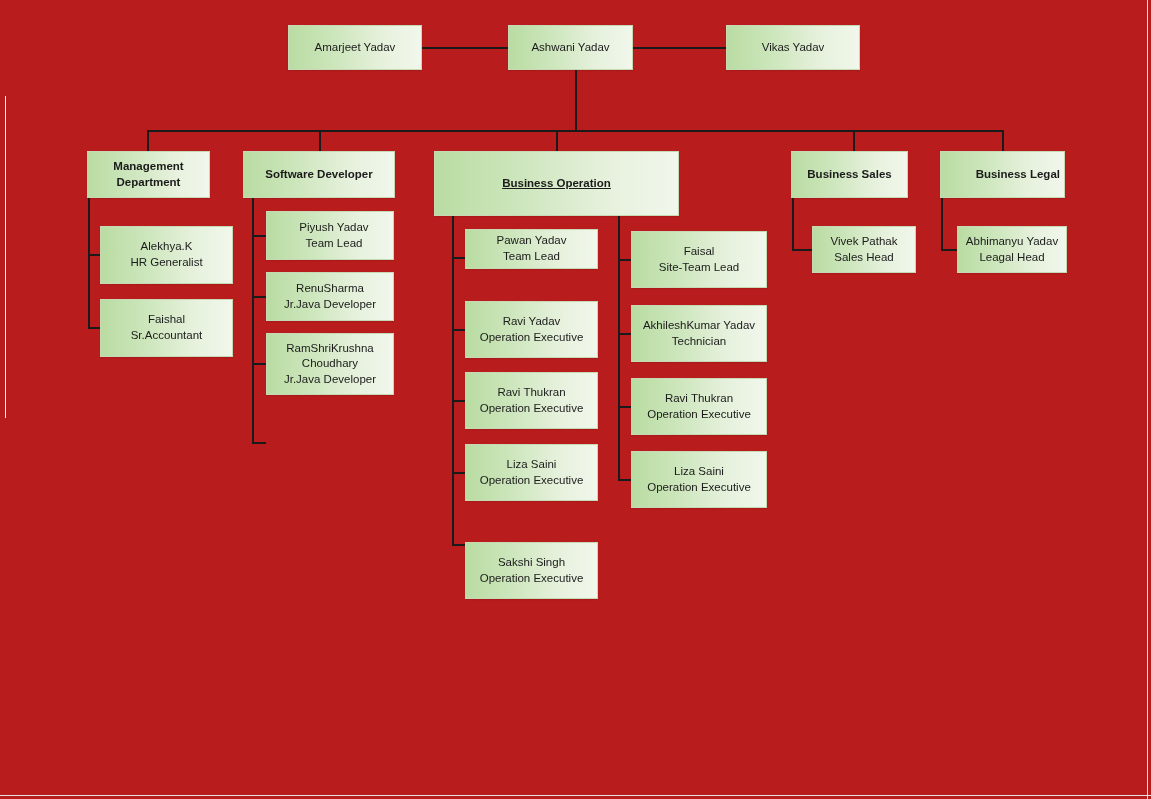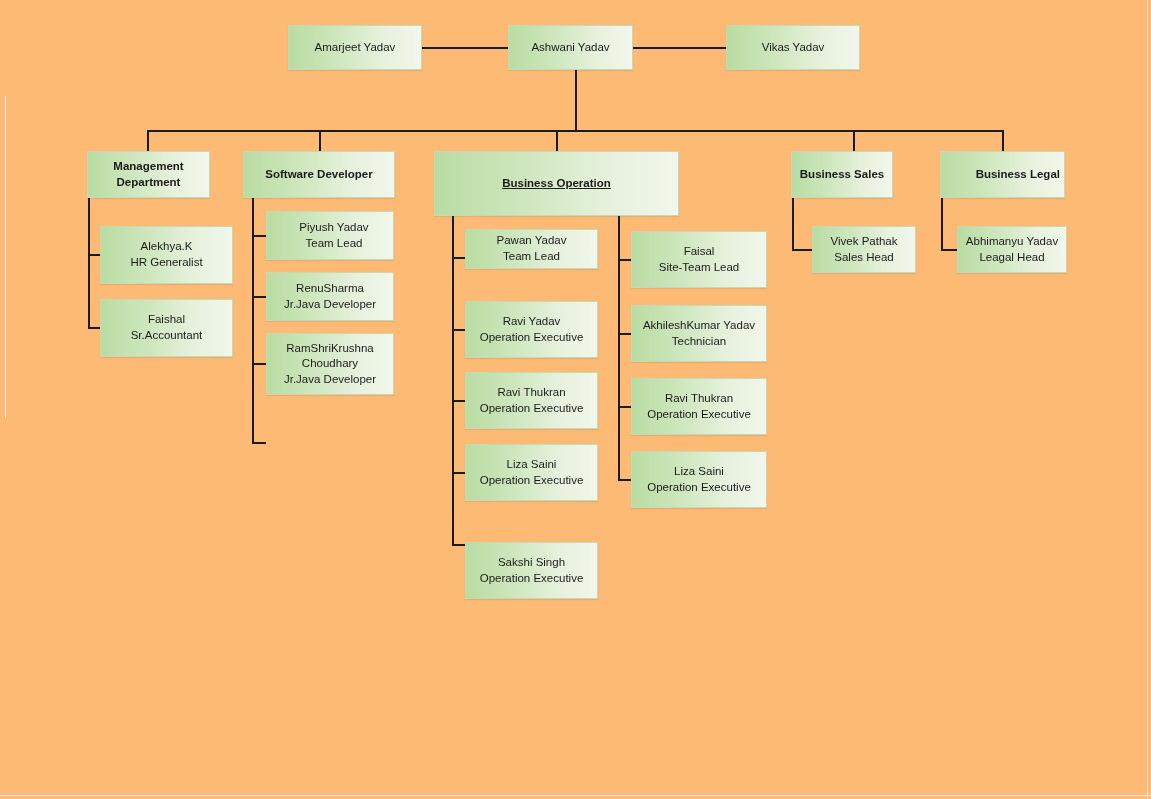--- a/index.html
+++ b/index.html
@@ -8,21 +8,21 @@
     padding: 0;
     background: #ffffff;
   }
   body {
     font-family: "Liberation Sans", sans-serif;
   }
   #page {
     position: relative;
     width: 1151px;
     height: 799px;
-    background: #fdba74;
+    background: #b91c1c;
     overflow: hidden;
   }
   
   .page-border-right {
     position: absolute;
     top: 0;
     right: 3px;
     width: 1px;
     height: 799px;
     background: #e3e3e3;
@@ -120,21 +120,21 @@
   </div>
 
   <div class="node dept" style="left:243px; top:151px; width:152px; height:47px;">
     <span class="lbl">Software Developer</span>
   </div>
 
   <div class="node dept" style="left:434px; top:151px; width:245px; height:65px;text-decoration:underline;">
     <span class="lbl">Business Operation</span>
   </div>
 
-  <div class="node dept" style="left:791px; top:151px; width:102px; height:47px;">
+  <div class="node dept" style="left:791px; top:151px; width:117px; height:47px;">
     <span class="lbl">Business Sales</span>
   </div>
 
   <div class="node dept" style="left:940px; top:151px; width:125px; height:47px;text-align:right;">
     <span class="lbl">Business Legal</span>
   </div>
 
   <div class="conn v" style="left:88px; top:198px; height:131px;"></div>
   <div class="conn h" style="left:88px; top:254px; width:12px;"></div>
   <div class="conn h" style="left:88px; top:327px; width:12px;"></div>

